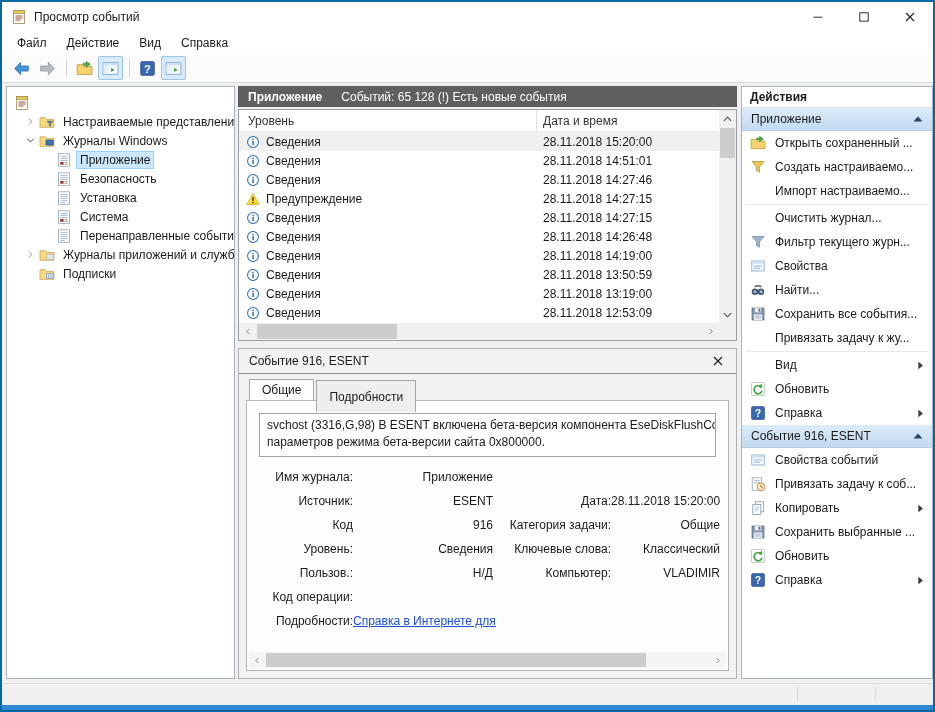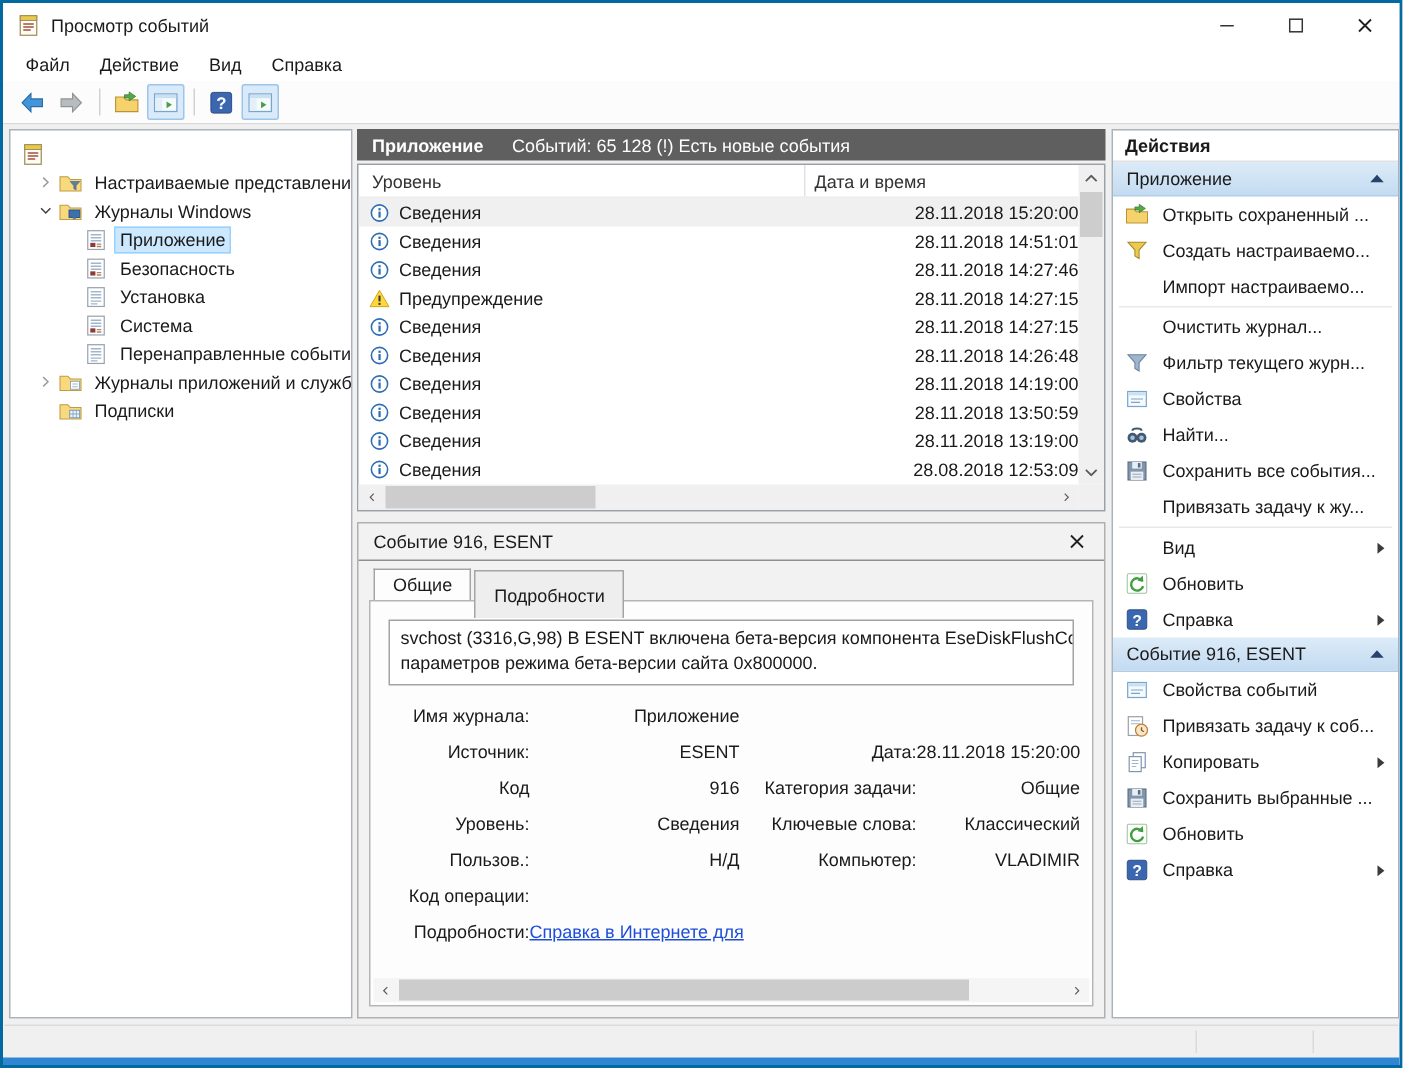--- a/index.html
+++ b/index.html
@@ -37,21 +37,21 @@
   .tr-icon{width:16px;height:16px;flex:0 0 16px;margin:0 4px 0 2px;}
   .tr-icon svg{width:16px;height:16px;}
   .tree-label{padding:1px 3px;border:1px solid transparent;}
   .tree-label.selected{background:#cce8ff;border-color:#99d1ff;}
 
   
   .caption{position:absolute;left:236px;top:3px;width:499px;height:21px;background:#5f5f5f;color:#fff;display:flex;align-items:center;padding:0 10px;}
   .caption .cap-title{font-weight:bold;margin-right:19px;}
 
   
-  .event-list{position:absolute;left:236px;top:26px;width:499px;height:232px;background:#fff;border:1px solid #9aa0a6;text-align:right;}
+  .event-list{position:absolute;left:236px;top:26px;width:499px;height:232px;background:#fff;border:1px solid #9aa0a6;}
   .colhdr{position:absolute;top:0;left:0;right:17px;height:22px;display:flex;border-bottom:1px solid #ececec;color:#333;}
   .ch-level{width:298px;border-right:1px solid #e2e2e2;display:flex;align-items:center;padding-left:9px;}
   .ch-date{flex:1;display:flex;align-items:center;padding-left:6px;}
   .rows{position:absolute;top:22px;left:0;right:17px;bottom:17px;overflow:hidden;}
   .erow{height:19px;display:flex;align-items:center;}
   .erow.selected{background:#f0f0f0;}
   .e-level{width:298px;display:flex;align-items:center;padding-left:7px;}
   .e-level .row-ic{width:14px;height:14px;margin-right:6px;flex:0 0 14px;}
   .e-date{flex:1;padding-left:6px;}
 
@@ -511,21 +511,21 @@
             </span>
           <span class="e-date">28.11.2018 13:19:00</span>
         </div>
         <div class="erow">
           <span class="e-level">
               <svg class="row-ic" viewBox="0 0 16 16">
                 <use href="#sym-info"></use>
               </svg>
               <span>Сведения</span>
             </span>
-          <span class="e-date">28.08.2018 12:53:09</span>
+          <span class="e-date">28.11.2018 12:53:09</span>
         </div>
       </div>
       <div class="vscroll">
         <div class="vs-btn vs-up">
             <svg viewBox="0 0 10 6">
               <use href="#sym-scroll-chev"></use>
             </svg>
           </div>
         <div class="vs-thumb"></div>
         <div class="vs-btn vs-down">

